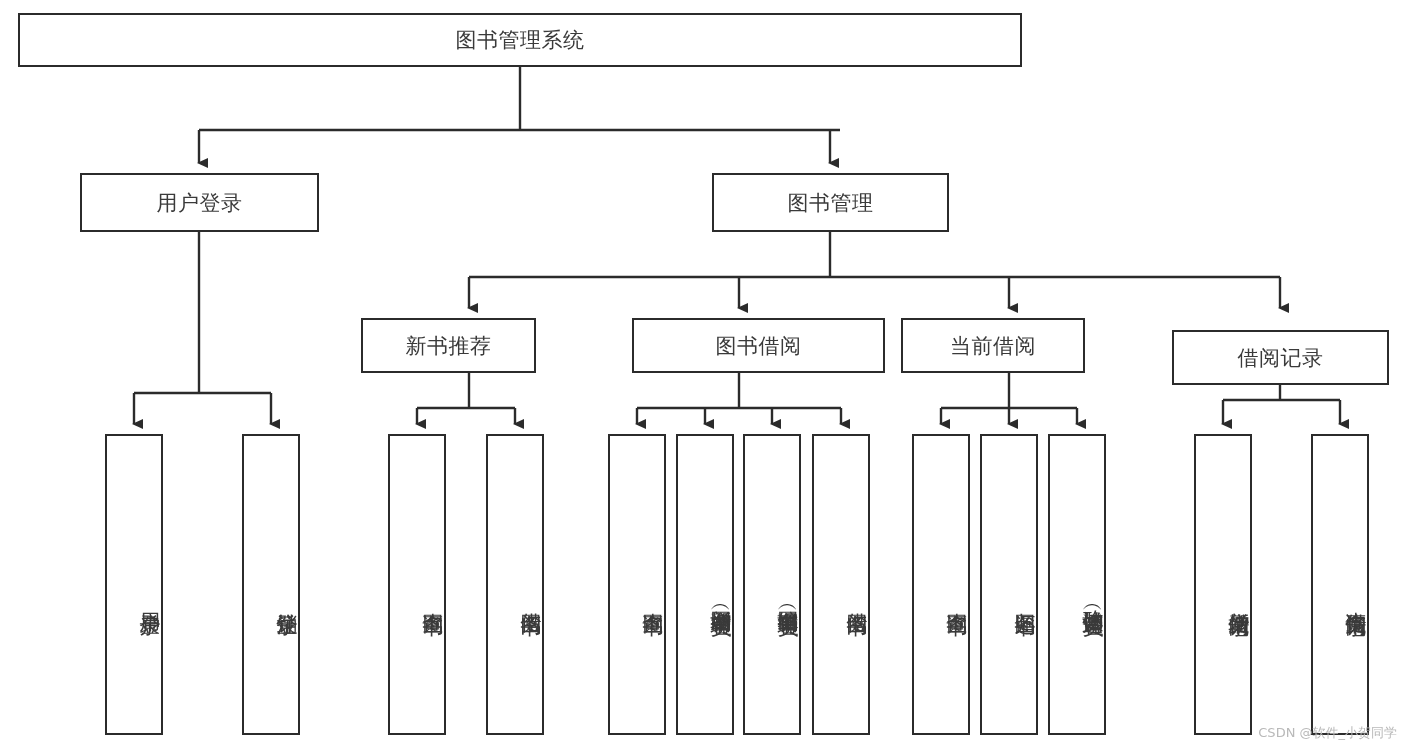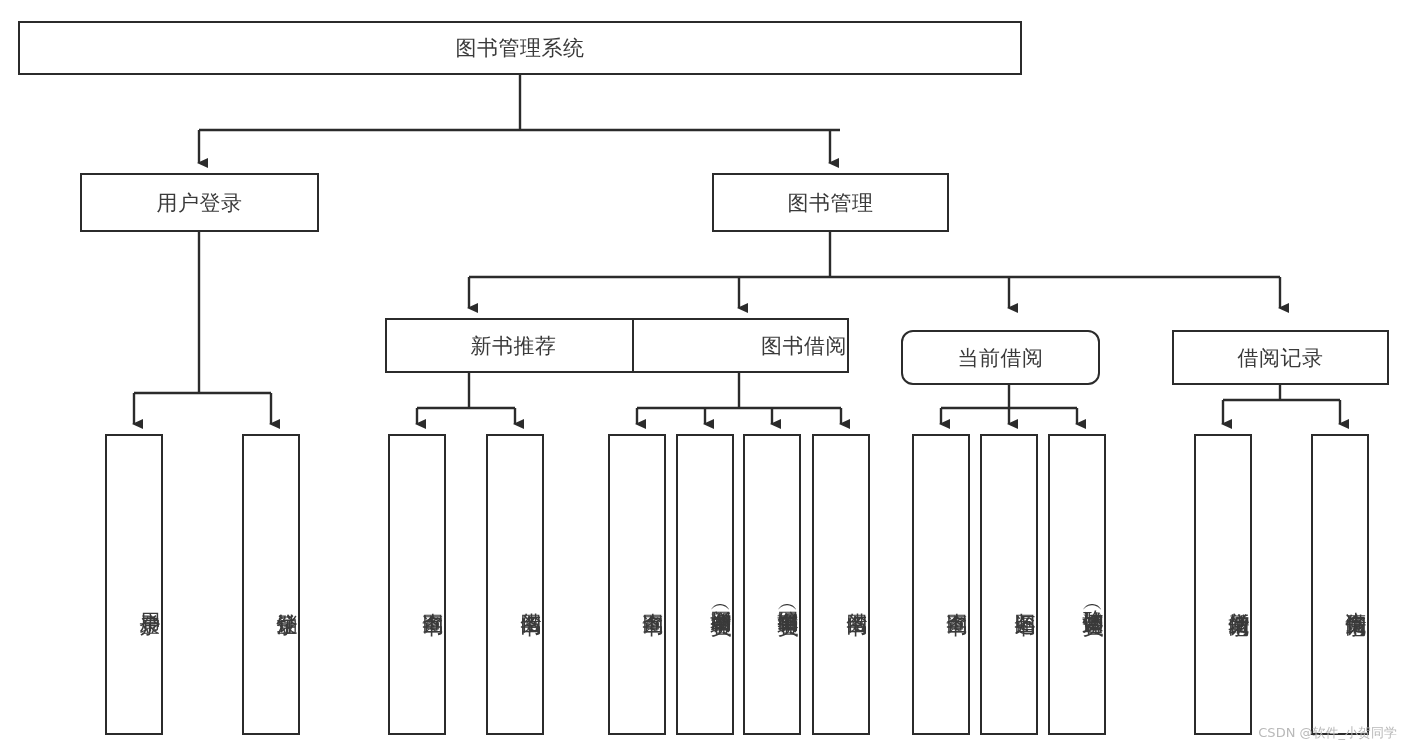--- a/index.html
+++ b/index.html
@@ -114,38 +114,38 @@
       <path d="M1009,408 L1009,424" marker-end="url(#arrow)"></path>
       <path d="M1077,408 L1077,424" marker-end="url(#arrow)"></path>
 
       <path d="M1280,373 L1280,400"></path>
       <path d="M1223,400 L1340,400"></path>
       <path d="M1223,400 L1223,424" marker-end="url(#arrow)"></path>
       <path d="M1340,400 L1340,424" marker-end="url(#arrow)"></path>
     </g>
   </svg>
 
-  <div class="node root h" style="left:18px; top:21px; width:1004px; height:54px;">
+  <div class="node root h" style="left:18px; top:13px; width:1004px; height:54px;">
     <span>图书管理系统</span>
   </div>
 
   <div class="node h" style="left:80px; top:173px; width:239px; height:59px;">
     <span>用户登录</span>
   </div>
   <div class="node h" style="left:712px; top:173px; width:237px; height:59px;">
     <span>图书管理</span>
   </div>
 
-  <div class="node h" style="left:361px; top:318px; width:257px; height:55px;margin-left:24px;">
+  <div class="node h" style="left:361px; top:318px; width:175px; height:55px;">
     <span>新书推荐</span>
   </div>
-  <div class="node h" style="left:632px; top:318px; width:217px; height:55px;justify-content:flex-end;">
+  <div class="node h" style="left:632px; top:318px; width:253px; height:55px;">
     <span>图书借阅</span>
   </div>
-  <div class="node h" style="left:901px; top:330px; width:199px; height:55px;border-radius:12px;">
+  <div class="node h" style="left:901px; top:318px; width:184px; height:55px;">
     <span>当前借阅</span>
   </div>
   <div class="node h" style="left:1172px; top:330px; width:217px; height:55px;">
     <span>借阅记录</span>
   </div>
 
   <div class="node leaf" style="left:105px; top:434px; width:58px; height:301px;">
     <span class="vtxt">用户登录</span>
   </div>
   <div class="node leaf" style="left:242px; top:434px; width:58px; height:301px;">

